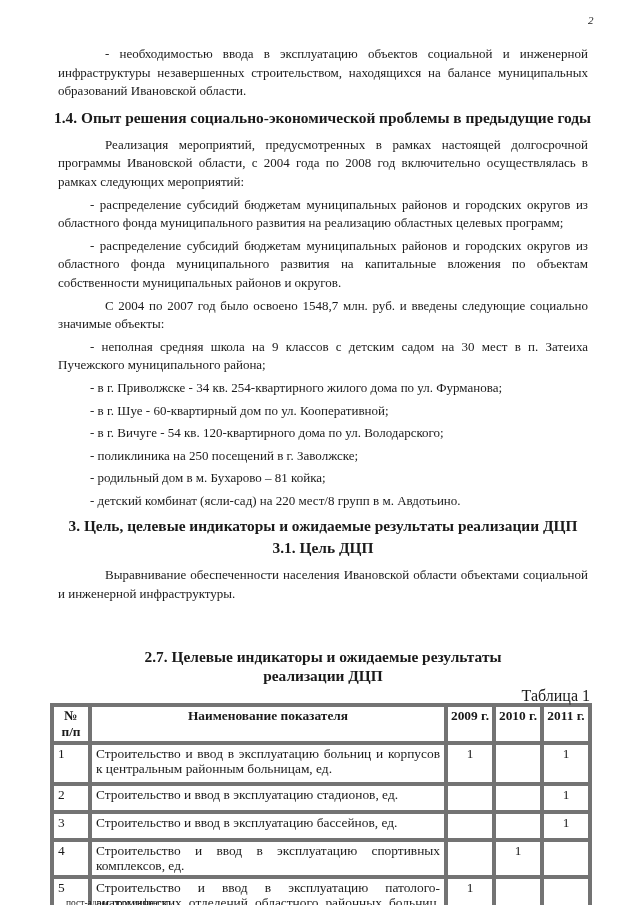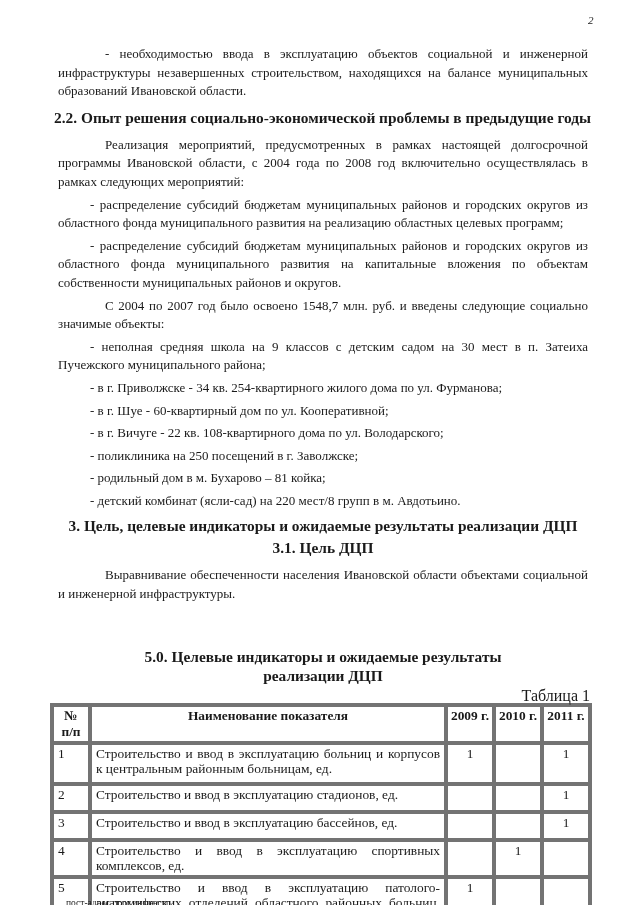--- a/index.html
+++ b/index.html
@@ -34,41 +34,41 @@
   .footer { position: absolute; left: 66px; top: 898px; font-size: 9.5px; }
 </style>
 </head>
 <body>
 
 <div class="page-mark">2</div>
 
 <div class="content">
   <p class="ind">- необходимостью ввода в эксплуатацию объектов социальной и инженерной инфраструктуры незавершенных строительством, находящихся на балансе муниципальных образований Ивановской области.</p>
 
-  <h2 class="h-sub">2.2. Опыт решения социально-экономической проблемы в предыдущие годы</h2>
+  <h2 class="h-sub">1.4. Опыт решения социально-экономической проблемы в предыдущие годы</h2>
 
   <p class="ind">Реализация мероприятий, предусмотренных в рамках настоящей долгосрочной программы Ивановской области, с 2004 года по 2008 год включительно осуществлялась в рамках следующих мероприятий:</p>
   <p class="bul">- распределение субсидий бюджетам муниципальных районов и городских округов из областного фонда муниципального развития на реализацию областных целевых программ;</p>
   <p class="bul">- распределение субсидий бюджетам муниципальных районов и городских округов из областного фонда муниципального развития на капитальные вложения по объектам собственности муниципальных районов и округов.</p>
   <p class="ind">С 2004 по 2007 год было освоено 1548,7 млн. руб. и введены следующие социально значимые объекты:</p>
 
   <p class="bul">- неполная средняя школа на 9 классов с детским садом на 30 мест в п. Затеиха Пучежского муниципального района;</p>
   <p class="bul">- в г. Приволжске - 34 кв. 254-квартирного жилого дома по ул. Фурманова;</p>
   <p class="bul">- в г. Шуе - 60-квартирный дом по ул. Кооперативной;</p>
-  <p class="bul">- в г. Вичуге - 22 кв. 108-квартирного дома по ул. Володарского;</p>
+  <p class="bul">- в г. Вичуге - 54 кв. 120-квартирного дома по ул. Володарского;</p>
   <p class="bul">- поликлиника на 250 посещений в г. Заволжске;</p>
   <p class="bul">- родильный дом в м. Бухарово – 81 койка;</p>
   <p class="bul">- детский комбинат (ясли-сад) на 220 мест/8 групп в м. Авдотьино.</p>
 
   <h2 class="h-sec">3. Цель, целевые индикаторы и ожидаемые результаты реализации ДЦП</h2>
   <h2 class="h-31">3.1. Цель ДЦП</h2>
   <p class="ind">Выравнивание обеспеченности населения Ивановской области объектами социальной и инженерной инфраструктуры.</p>
 
   <h2 class="h-32">
-    <span>5.0. Целевые индикаторы и ожидаемые результаты</span>
+    <span>2.7. Целевые индикаторы и ожидаемые результаты</span>
     <span>реализации ДЦП</span>
   </h2>
 
   <div class="tbl-caption">Таблица 1</div>
 
   <table>
     <thead>
       <tr>
         <th class="c-num">№ п/п</th>
         <th>Наименование показателя</th>

